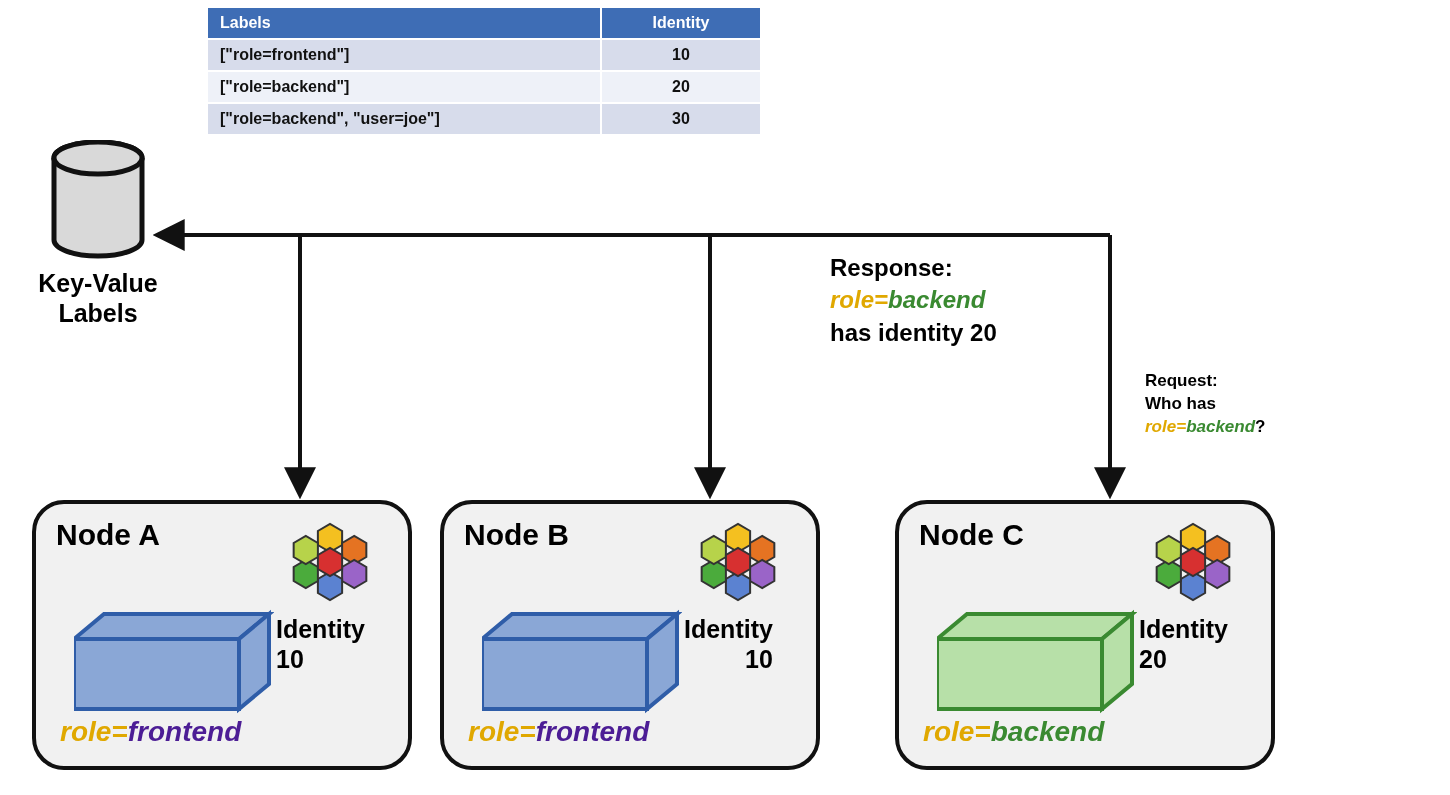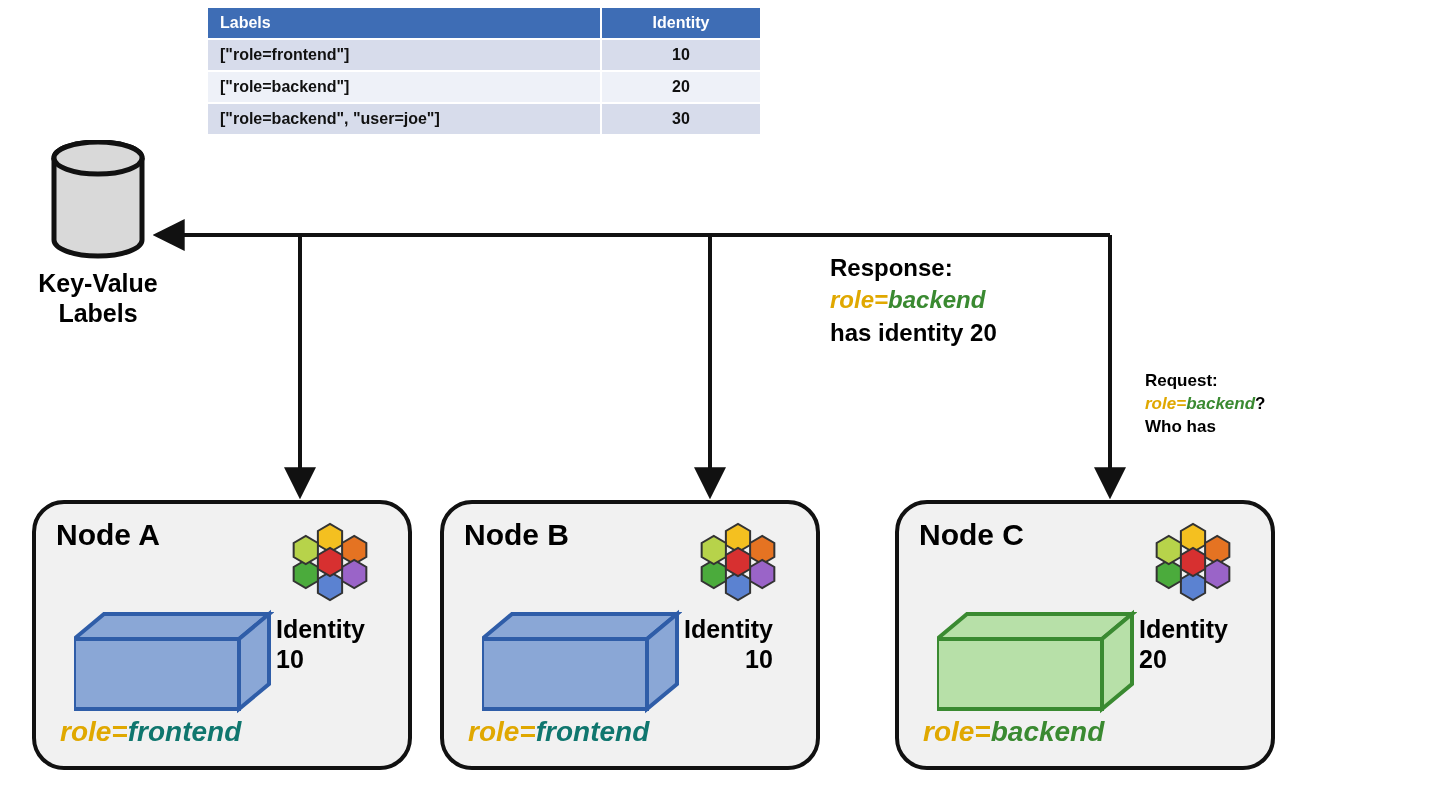--- a/index.html
+++ b/index.html
@@ -78,21 +78,21 @@
   .request-block {
     position: absolute;
     left: 1145px; top: 370px;
     font-size: 17px;
     font-weight: 700;
     line-height: 1.35;
   }
   .kw-role  { color: #e0a800; font-style: italic; font-weight: 700; }
   .kw-eq    { color: #e0a800; font-style: italic; font-weight: 800; }
   .kw-back  { color: #3a8a31; font-style: italic; font-weight: 800; }
-  .kw-front { color: #0f766e; font-style: italic; font-weight: 800; }
+  .kw-front { color: #4c1d95; font-style: italic; font-weight: 800; }
 
   
   .node-card {
     position: absolute;
     width: 380px; height: 270px;
     border: 4px solid #111;
     border-radius: 32px;
     background: #f1f1f1;
     top: 500px;
   }
@@ -192,24 +192,24 @@
   <div class="response-block">
     <div>Response:</div>
     <div>
       <span class="kw-role">role</span><span class="kw-eq">=</span><span class="kw-back">backend</span>
     </div>
     <div>has identity 20</div>
   </div>
 
   <div class="request-block">
     <div>Request:</div>
+    <div>Who has</div>
     <div>
       <span class="kw-role">role</span><span class="kw-eq">=</span><span class="kw-back">backend</span><span>?</span>
     </div>
-    <div>Who has</div>
   </div>
 
   <div class="node-card node-a">
     <div class="node-title">Node A</div>
     <div class="hex-cluster"><svg width="96" height="96" viewBox="-48 -48 96 96">
           <path d="M12.12 -17.00 L0.00 -10.00 L-12.12 -17.00 L-12.12 -31.00 L-0.00 -38.00 L12.12 -31.00 Z" fill="#f4c020" stroke="#333" stroke-width="2"></path>
           <path d="M36.34 -5.00 L24.22 2.00 L12.10 -5.00 L12.10 -19.00 L24.22 -26.00 L36.34 -19.00 Z" fill="#e57322" stroke="#333" stroke-width="2"></path>
           <path d="M36.34 19.00 L24.22 26.00 L12.10 19.00 L12.10 5.00 L24.22 -2.00 L36.34 5.00 Z" fill="#9a64c8" stroke="#333" stroke-width="2"></path>
           <path d="M12.12 31.00 L0.00 38.00 L-12.12 31.00 L-12.12 17.00 L-0.00 10.00 L12.12 17.00 Z" fill="#5b82d1" stroke="#333" stroke-width="2"></path>
           <path d="M-12.10 19.00 L-24.22 26.00 L-36.34 19.00 L-36.34 5.00 L-24.22 -2.00 L-12.10 5.00 Z" fill="#4bab3c" stroke="#333" stroke-width="2"></path>

